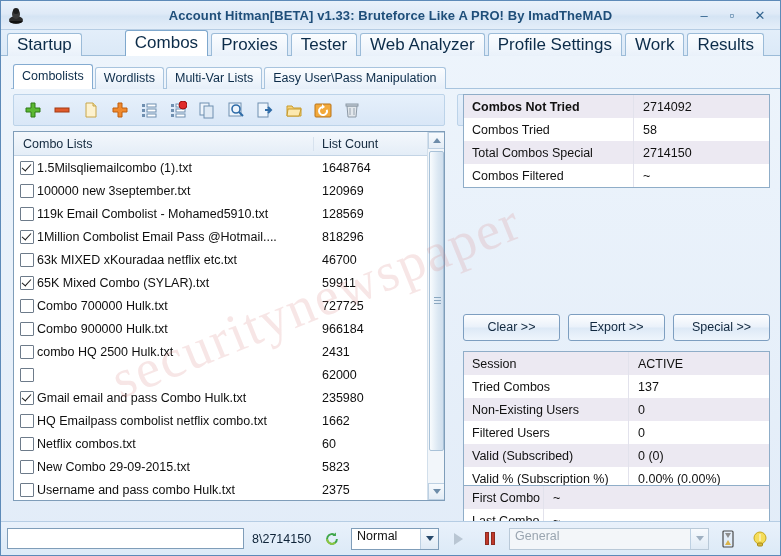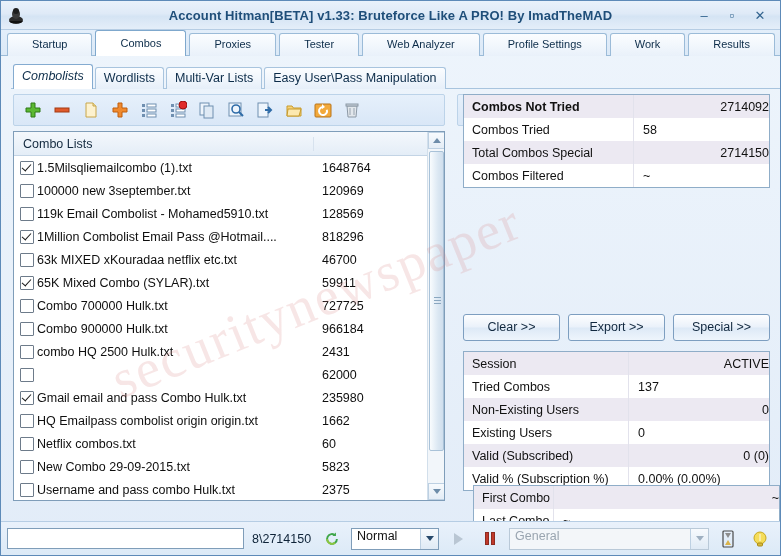--- a/index.html
+++ b/index.html
@@ -40,45 +40,45 @@
 
   
   .tabstrip{
     height:26px;padding-left:6px;
     display:flex;align-items:flex-end;gap:3px;
     background:linear-gradient(180deg,#e3eefa 0%,#dbe9f7 100%);
     border-bottom:1px solid #9bbbd8;
     box-sizing:border-box;
   }
   .tab{
-    height:22px;line-height:21px;padding:0 24px;
+    height:22px;line-height:21px;padding:0 9px;
     border:1px solid #9bbbd8;border-bottom:none;
     border-radius:3px 3px 0 0;
     background:linear-gradient(180deg,#fbfdff 0%,#e9f1fa 100%);
-    color:#0c2c49;font-size:11px;white-space:nowrap;cursor:default;
+    color:#0c2c49;font-size:17px;white-space:nowrap;cursor:default;
     position:relative;top:1px;
   }
   .tab.active{
     height:25px;line-height:24px;top:1px;
     background:#ffffff;border-color:#7fa8cd;
-    font-weight:normal;z-index:3;
+    font-weight:normal;z-index:3;margin-left:40px;
   }
 
   
   .subtabwrap{padding:7px 0 0 10px;}
   .subtabs{display:flex;align-items:flex-end;gap:2px;border-bottom:1px solid #a8c4de;padding-left:2px;}
   .subtab{
     height:21px;line-height:20px;padding:0 8px;
     border:1px solid #a8c4de;border-bottom:none;border-radius:3px 3px 0 0;
     background:linear-gradient(180deg,#fbfdff 0%,#e6eff9 100%);
     color:#0c2c49;font-size:12.5px;white-space:nowrap;cursor:default;
     position:relative;top:1px;
   }
   .subtab.active{
-    height:24px;line-height:23px;background:#ffffff;border-color:#84abd0;z-index:3;font-style:italic;
+    height:24px;line-height:23px;background:#ffffff;border-color:#84abd0;z-index:3;
   }
 
   
   .body{position:relative;height:418px;padding:0;}
 
   
   .toolbar{
     position:absolute;left:12px;top:5px;width:432px;height:32px;
     background:linear-gradient(180deg,#e6f0fb 0%,#d9e7f7 100%);
     border:1px solid #bcd3e9;border-radius:2px;
@@ -149,21 +149,21 @@
   .sb-grip{position:absolute;left:4px;top:50%;margin-top:-4px;width:7px;height:8px;}
   .sb-grip span{display:block;height:1px;background:#8aa7c0;margin-bottom:2px;}
 
   
   .rpanel{
     position:absolute;background:#ffffff;border:1px solid #8fadc8;box-sizing:border-box;
   }
   .kvrow{display:flex;height:23px;align-items:center;font-size:12.5px;color:#111;}
   .kvrow .k{padding-left:8px;box-sizing:border-box;border-right:1px solid #e2e2ec;height:100%;display:flex;align-items:center;}
   .kvrow .v{padding-left:9px;box-sizing:border-box;height:100%;display:flex;align-items:center;}
-  .alt{background:#ece9f2;justify-content:space-between;}
+  .alt{background:#ece9f2;}
   .bold{font-weight:bold;}
 
   .btnrow{position:absolute;left:462px;top:225px;width:307px;height:28px;display:flex;gap:8px;}
   .btn{
     flex:1;height:27px;line-height:25px;text-align:center;
     border:1px solid #7d9ec0;border-radius:3px;
     background:linear-gradient(180deg,#fdfeff 0%,#eaf1fa 48%,#dde9f6 52%,#eef5fc 100%);
     font-size:12.5px;color:#11283f;cursor:default;box-sizing:border-box;
   }
 
@@ -372,20 +372,21 @@
           </svg>
         </span>
         <span class="lbl">None</span>
         <span class="caret"></span>
       </div>
     </div>
 
     <div class="listbox">
       <div class="lhead">
         <div class="c1">Combo Lists</div>
+        <div class="c2">List Count</div>
       </div>
 
       <div class="lrow">
           <div class="c1">
             <span class="cb on"></span>
             <span>1.5Milsqliemailcombo (1).txt</span>
           </div>
           <div class="c2">1648764</div>
         </div>
       <div class="lrow">
@@ -453,21 +454,21 @@
       <div class="lrow">
           <div class="c1">
             <span class="cb on"></span>
             <span>Gmail email and pass Combo Hulk.txt</span>
           </div>
           <div class="c2">235980</div>
         </div>
       <div class="lrow">
           <div class="c1">
             <span class="cb"></span>
-            <span>HQ Emailpass combolist origin origin.txt</span>
+            <span>HQ Emailpass combolist netflix combo.txt</span>
           </div>
           <div class="c2">1662</div>
         </div>
       <div class="lrow">
           <div class="c1">
             <span class="cb"></span>
             <span>Netflix combos.txt</span>
           </div>
           <div class="c2">60</div>
         </div>
@@ -535,34 +536,34 @@
       </div>
       <div class="kvrow">
         <div class="k" style="width:165px">Tried Combos</div>
         <div class="v">137</div>
       </div>
       <div class="kvrow alt">
         <div class="k" style="width:165px">Non-Existing Users</div>
         <div class="v">0</div>
       </div>
       <div class="kvrow">
-        <div class="k" style="width:165px">Existing Users</div>
+        <div class="k" style="width:165px">Filtered Users</div>
         <div class="v">0</div>
       </div>
       <div class="kvrow alt">
         <div class="k" style="width:165px">Valid (Subscribed)</div>
         <div class="v">0 (0)</div>
       </div>
       <div class="kvrow">
         <div class="k" style="width:165px">Valid % (Subscription %)</div>
         <div class="v">0.00% (0.00%)</div>
       </div>
     </div>
 
-    <div class="rpanel" style="left:462px;top:396px;width:307px;height:47px;margin-left:10px;">
+    <div class="rpanel" style="left:462px;top:396px;width:307px;height:47px;">
       <div class="kvrow alt">
         <div class="k" style="width:80px">First Combo</div>
         <div class="v">~</div>
       </div>
       <div class="kvrow">
         <div class="k" style="width:80px">Last Combo</div>
         <div class="v">~</div>
       </div>
     </div>
 

